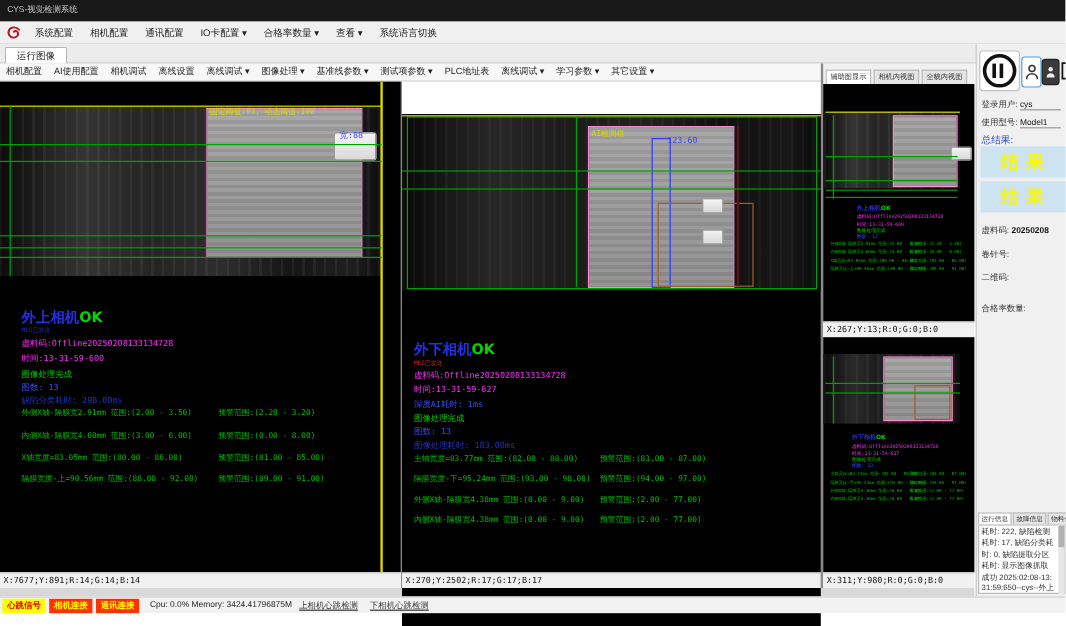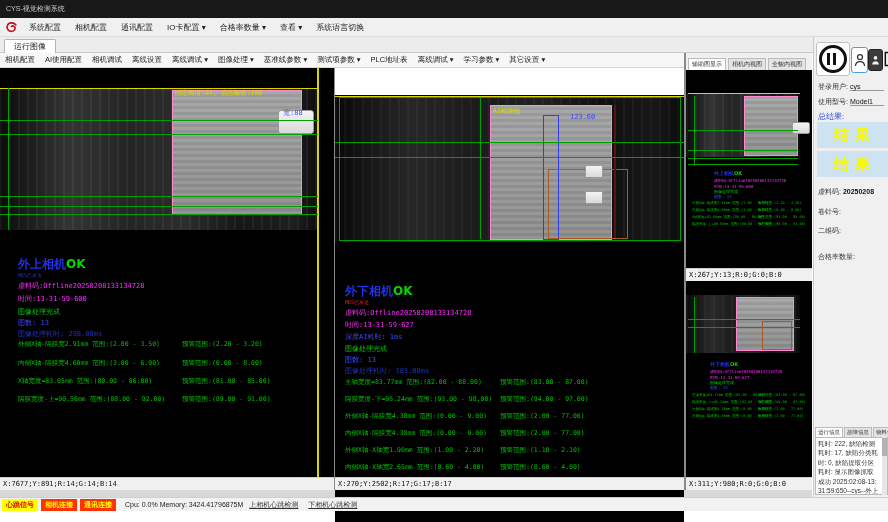--- a/index.html
+++ b/index.html
@@ -158,21 +158,21 @@
   <div class="ov-blue" style="left:283px;top:40px;">宽:88</div>
 
   <div class="cam-title" style="left:18px;top:188px;">
     <span class="ct-name">外上相机</span><span class="ct-ok">OK</span>
   </div>
   <div class="iline t-dblu" style="left:18px;top:204px;font-size:5px;">MES已发送</div>
   <div class="iline t-mag" style="left:18px;top:213px;">虚料码:Offline20250208133134728</div>
   <div class="iline t-mag" style="left:18px;top:226px;">时间:13-31-59-600</div>
   <div class="iline t-grn" style="left:18px;top:239px;">图像处理完成</div>
   <div class="iline t-blu" style="left:18px;top:250px;">图数: 13</div>
-  <div class="iline t-dblu" style="left:18px;top:261px;">图像处理耗时: 298.00ms</div>
+  <div class="iline t-dblu" style="left:18px;top:261px;">缺陷分类耗时: 298.00ms</div>
 
   <div class="mrow" style="top:272px;">
     <span class="mtext">外侧X轴-隔膜宽2.91mm 范围:(2.00 - 3.50)</span>
     <span class="mwarn">预警范围:(2.20 - 3.20)</span>
   </div>
   <div class="mrow" style="top:291px;">
     <span class="mtext">内侧X轴-隔膜宽4.60mm 范围:(3.00 - 6.00)</span>
     <span class="mwarn">预警范围:(0.00 - 8.00)</span>
   </div>
   <div class="mrow" style="top:309px;">
@@ -193,21 +193,21 @@
   <div class="workpiece" style="left:155px;top:10px;width:120px;height:133px;"></div>
   <div class="abs" style="left:208px;top:20px;width:14px;height:123px;border:1px solid #2f3cf0;"></div>
   <div class="abs" style="left:213px;top:74px;width:78px;height:68px;border:1px solid #a85a20;"></div>
   <div class="clip" style="left:250px;top:70px;width:16px;height:11px;border-radius:1px;"></div>
   <div class="clip" style="left:250px;top:96px;width:16px;height:11px;border-radius:1px;"></div>
   <div class="vline mr" style="left:279px;top:10px;height:133px;width:2px;"></div>
   <div class="vline g" style="left:145px;top:2px;height:142px;"></div>
   <div class="hline g" style="left:0;top:47px;width:349px;"></div>
   <div class="hline g" style="left:0;top:62px;width:349px;"></div>
   <div class="ov-yellow" style="left:158px;top:12px;">AI检测框</div>
-  <div class="ov-blue" style="left:235px;top:18px;">123.60</div>
+  <div class="ov-blue" style="left:221px;top:18px;">123.60</div>
 
   <div class="cam-title" style="left:10px;top:188px;">
     <span class="ct-name">外下相机</span><span class="ct-ok">OK</span>
   </div>
   <div class="iline t-red" style="left:10px;top:204px;font-size:5px;">MES已发送</div>
   <div class="iline t-mag" style="left:10px;top:213px;">虚料码:Offline20250208133134728</div>
   <div class="iline t-mag" style="left:10px;top:225px;">时间:13-31-59-627</div>
   <div class="iline t-blu" style="left:10px;top:237px;">深度AI耗时: 1ms</div>
   <div class="iline t-grn" style="left:10px;top:249px;">图像处理完成</div>
   <div class="iline t-blu" style="left:10px;top:260px;">图数: 13</div>
@@ -221,28 +221,20 @@
     <span class="mtext">隔膜宽度-下=95.24mm 范围:(93.00 - 98.00)</span>
     <span class="mwarn">预警范围:(94.00 - 97.00)</span>
   </div>
   <div class="mrow" style="top:317px;">
     <span class="mtext">外侧X轴-隔膜宽4.38mm 范围:(0.00 - 9.00)</span>
     <span class="mwarn">预警范围:(2.00 - 77.00)</span>
   </div>
   <div class="mrow" style="top:334px;">
     <span class="mtext">内侧X轴-隔膜宽4.38mm 范围:(0.00 - 9.00)</span>
     <span class="mwarn">预警范围:(2.00 - 77.00)</span>
-  </div>
-  <div class="mrow" style="top:351px;">
-    <span class="mtext">外侧X轴-X轴宽1.90mm 范围:(1.00 - 2.20)</span>
-    <span class="mwarn">预警范围:(1.10 - 2.10)</span>
-  </div>
-  <div class="mrow" style="top:368px;">
-    <span class="mtext">内侧X轴-X轴宽2.65mm 范围:(0.60 - 4.00)</span>
-    <span class="mwarn">预警范围:(0.60 - 4.00)</span>
   </div>
 </div>
 <div id="coord-mid" class="coord-bar abs">X:270;Y:2502;R:17;G:17;B:17</div>
 
 <div id="aux1" class="cam-panel abs mini">
   <div class="photo" style="left:0;top:23px;width:114px;height:64px;"></div>
   <div class="hline y" style="left:2px;top:23px;width:112px;"></div>
   <div class="workpiece" style="left:58px;top:26px;width:52px;height:58px;"></div>
   <div class="clip" style="left:106px;top:52px;width:16px;height:10px;border-radius:2px;"></div>
   <div class="vline g" style="left:8px;top:26px;height:70px;"></div>

